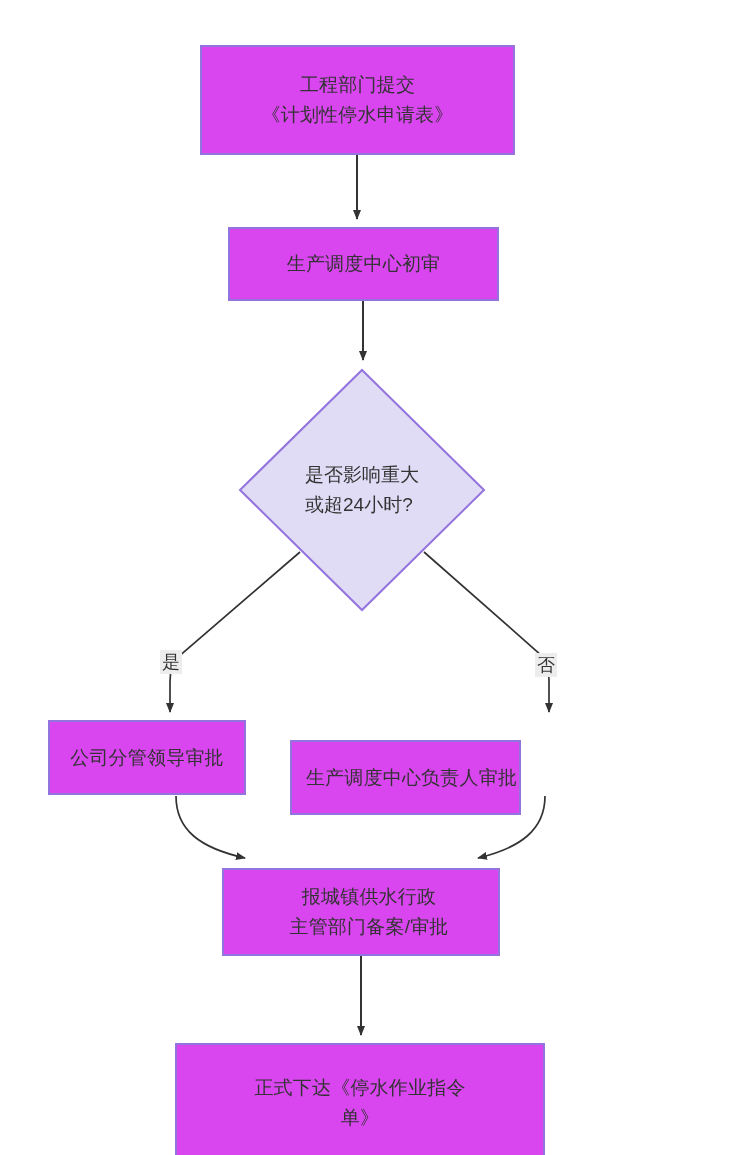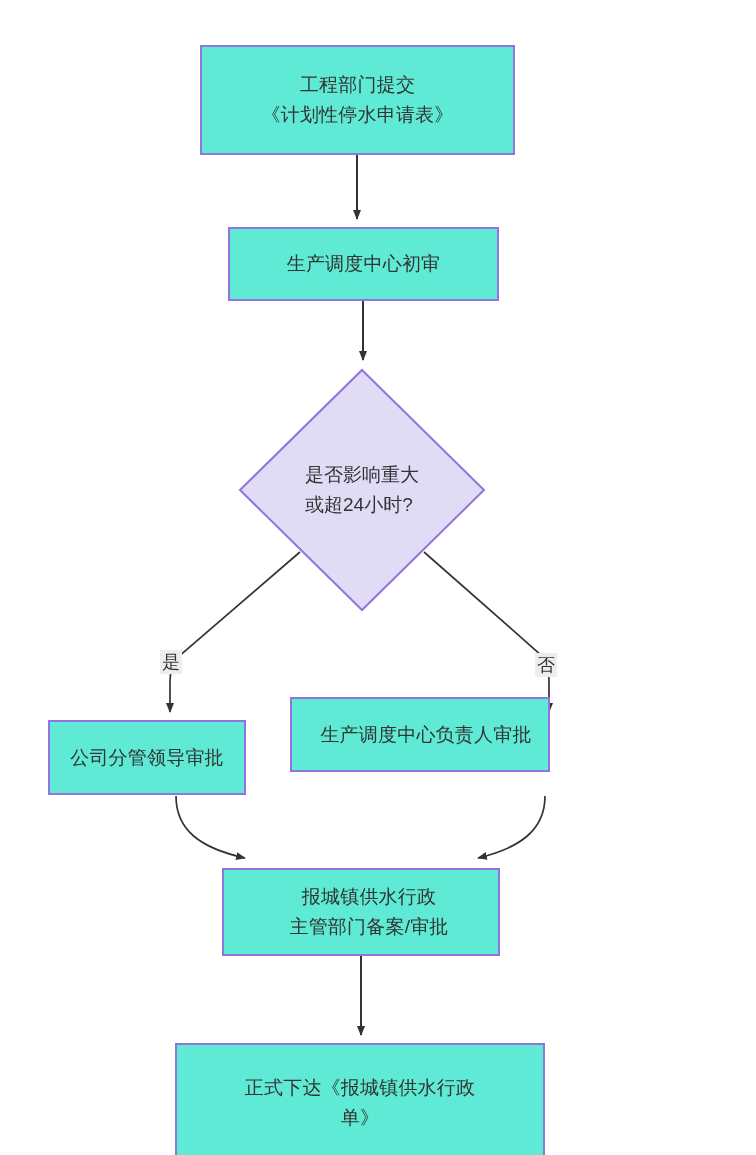--- a/index.html
+++ b/index.html
@@ -21,21 +21,21 @@
   #edges {
     position: absolute;
     left: 0;
     top: 0;
     width: 756px;
     height: 1155px;
   }
   .node {
     position: absolute;
     box-sizing: border-box;
-    background: #5eead4;
+    background: #d946ef;
     border: 2px solid #9373dd;
     color: #333333;
     display: flex;
     align-items: center;
     justify-content: center;
     text-align: center;
     font-size: 19px;
     line-height: 30px;
     letter-spacing: 0.2px;
     white-space: pre-line;
@@ -81,21 +81,21 @@
     font-size: 18px;
     line-height: 22px;
     padding: 1px 2px;
     z-index: 3;
     white-space: nowrap;
   }
 
   #n1 { left: 200px; top: 45px;  width: 315px; height: 110px; }
   #n2 { left: 228px; top: 227px; width: 271px; height: 74px; justify-content: center; }
   #n4 { left: 48px;  top: 720px; width: 198px; height: 75px; }
-  #n5 { left: 290px; top: 697px; width: 260px; height: 75px; padding-left: 12px; }
+  #n5 { left: 290px; top: 740px; width: 231px; height: 75px; padding-left: 12px; }
   #n6 { left: 222px; top: 868px; width: 278px; height: 88px; padding-left: 16px; }
   #n7 { left: 175px; top: 1043px; width: 370px; height: 120px; }
 
   #n3 { left: 238px; top: 368px; width: 248px; height: 244px; }
 
   #lbl-yes { left: 160px; top: 650px; }
   #lbl-no  { left: 535px; top: 653px; }
 </style>
 </head>
 <body>
@@ -148,20 +148,20 @@
   <div class="node" id="n5">
     <span class="node-label">生产调度中心负责人审批</span>
   </div>
 
   <div class="node" id="n6">
     <span class="node-label">报城镇供水行政
 主管部门备案/审批</span>
   </div>
 
   <div class="node" id="n7">
-    <span class="node-label">正式下达《报城镇供水行政
+    <span class="node-label">正式下达《停水作业指令
 单》</span>
   </div>
 
   <div class="edge-label" id="lbl-yes">是</div>
   <div class="edge-label" id="lbl-no">否</div>
 
 </div>
 
 </body></html>

